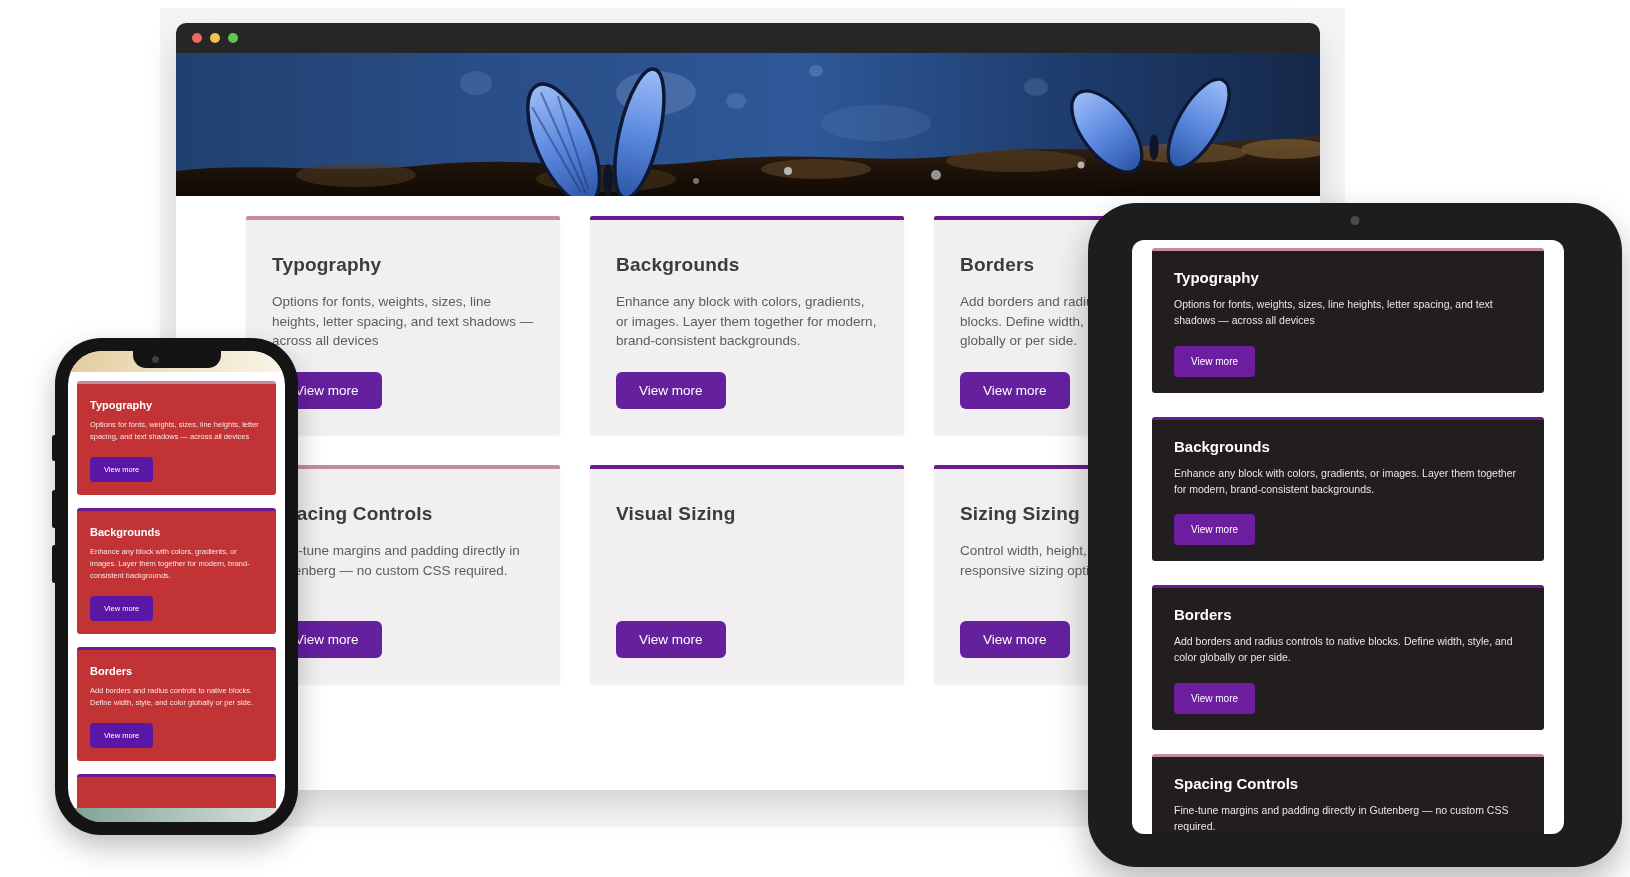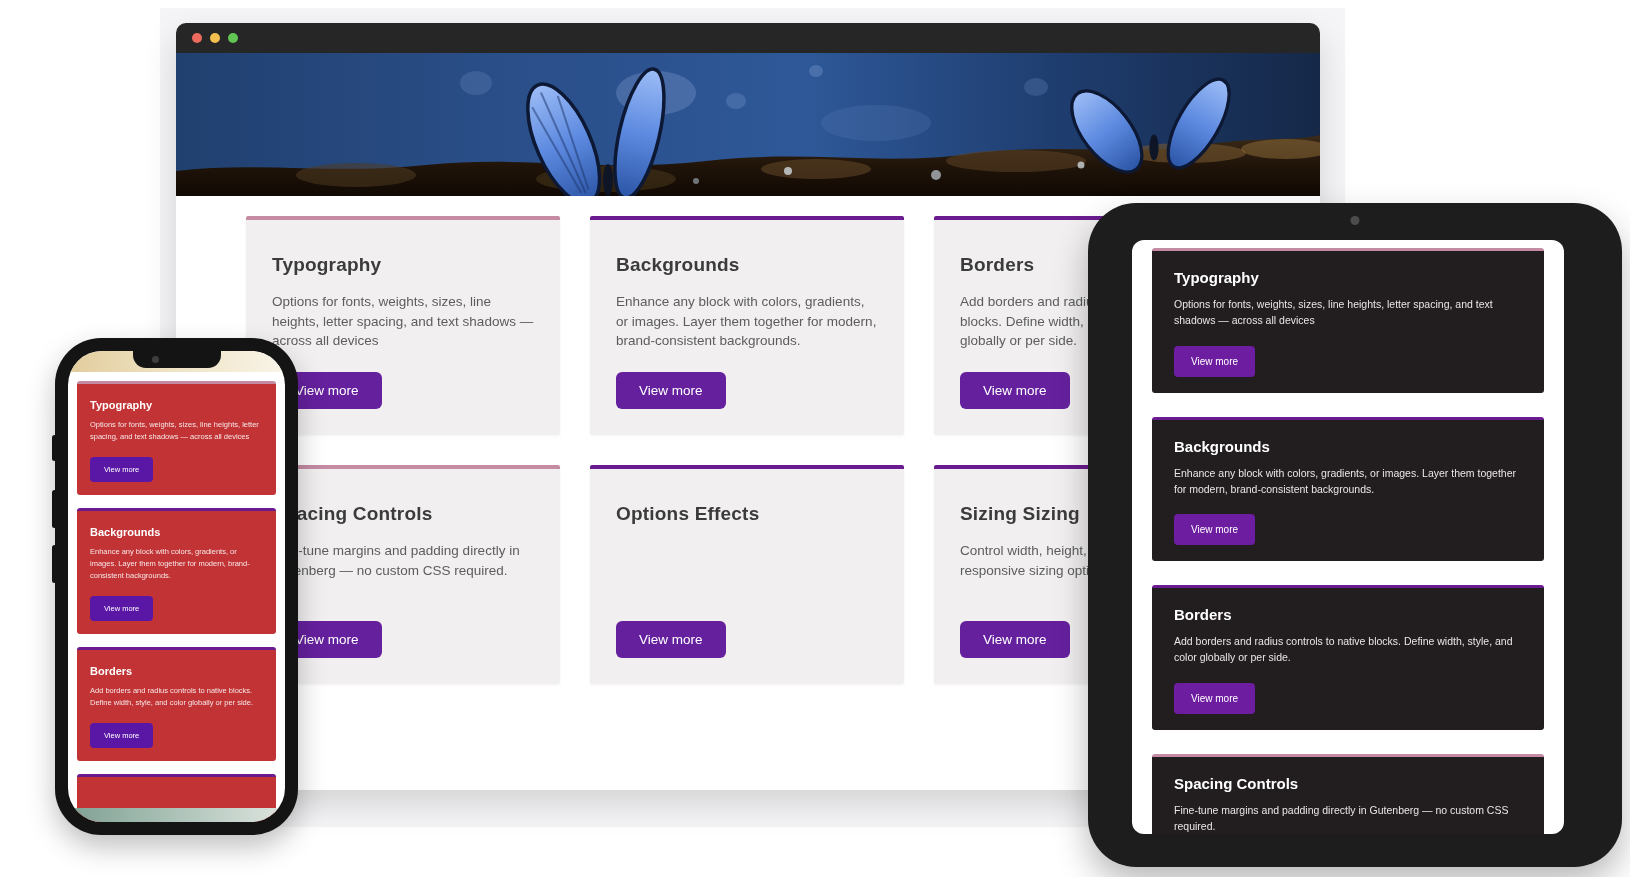--- a/index.html
+++ b/index.html
@@ -215,21 +215,21 @@
           <button class="btn">View more</button>
         </div>
 
         <div class="card" style="border-top-color: rgb(196, 139, 163);">
           <h3>Spacing Controls</h3>
           <p>Fine-tune margins and padding directly in Gutenberg — no custom CSS required.</p>
           <button class="btn">View more</button>
         </div>
 
         <div class="card" style="border-top-color: rgb(106, 27, 143);">
-          <h3>Options Effects</h3>
+          <h3>Visual Sizing</h3>
           <button class="btn">View more</button>
         </div>
 
         <div class="card" style="border-top-color: rgb(106, 27, 143);">
           <h3>Sizing Sizing</h3>
           <p>Control width, height, min/max values, and responsive sizing options.</p>
           <button class="btn">View more</button>
         </div>
 
       </div>

